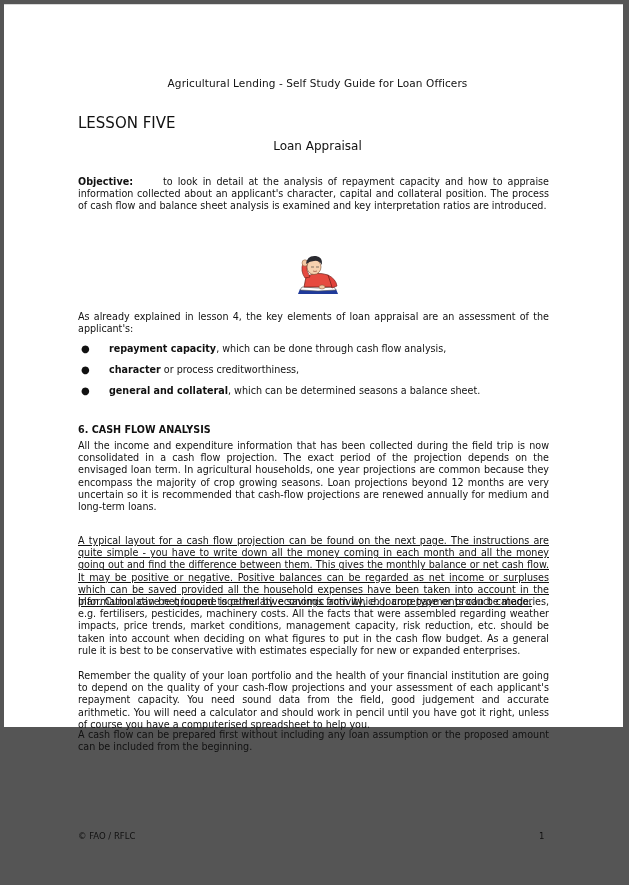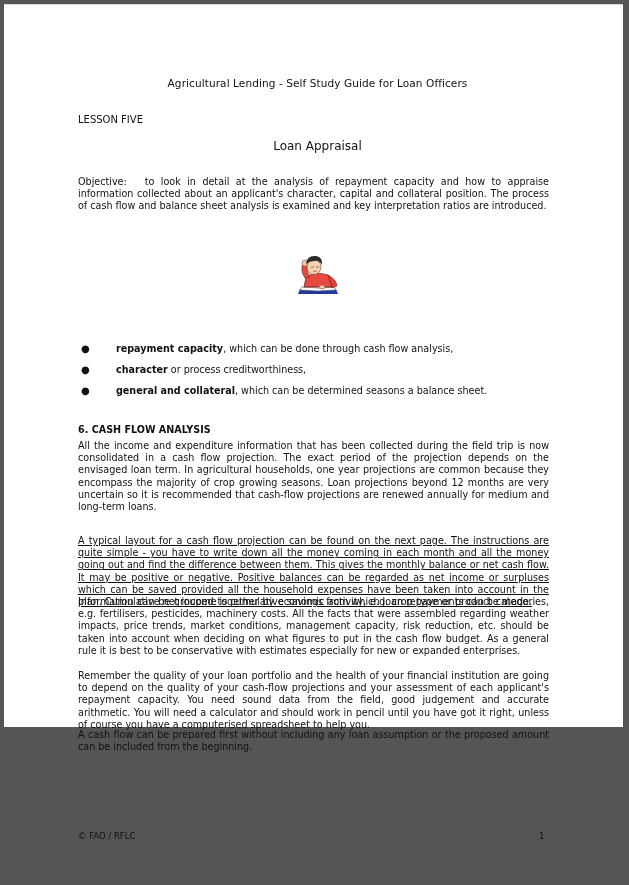--- a/index.html
+++ b/index.html
@@ -21,42 +21,42 @@
   }
   .abs { position: absolute; }
   .header-title {
     left: 0; width: 627px; top: 72px;
     text-align: center;
     font-size: 10.5px;
     letter-spacing: 0.1px;
   }
   .lesson-label {
     left: 74px; top: 109px;
-    font-size: 10px;
+    font-size: 15px;
   }
   .lesson-title {
     left: 0; width: 627px; top: 134px;
     text-align: center;
     font-size: 12px;
   }
   .text-block {
     left: 74px; width: 471px;
     font-size: 9.6px;
     line-height: 12.2px;
     text-align: justify;
   }
   .text-block p { margin: 0; }
   .objective { top: 171px; }
-  .objective b { font-weight: normal; margin-right: 18px; }
+  .objective b { font-weight: bold; margin-right: 30px; }
   .illustration { left: 288px; top: 248px; width: 52px; height: 44px; }
   .intro { top: 306px; }
   .bullets { left: 74px; top: 338px; width: 480px; font-size: 9.6px; }
   .bullet-item { position: relative; height: 21px; line-height: 12px; }
   .bullet-dot { position: absolute; left: 3px; top: 0; font-size: 10px; }
-  .bullet-text { position: absolute; left: 38px; top: 0; white-space: nowrap; }
+  .bullet-text { position: absolute; left: 31px; top: 0; white-space: nowrap; }
   .bullet-text b { font-weight: bold; }
   .section-heading {
     left: 74px; top: 419px;
     font-size: 9.6px; font-weight: bold;
   }
   .para1 { top: 435px; }
   .para2 { top: 530px; text-decoration: underline; }
   .para3 { top: 591px; }
   .para4 { top: 665px; }
   .para5 { top: 724px; }
@@ -96,20 +96,21 @@
 
       <path d="M14 11 Q15 2 24 3 Q31 4 30 12 Q27 7 22 8 Q18 8 14 11 Z" fill="#2a2a30"></path>
 
       <path d="M19 14 L22 14 M24 14 L27 14" stroke="#333" stroke-width="0.6"></path>
       <path d="M21 18 Q23 19 25 18" stroke="#8a3a2a" stroke-width="0.6" fill="none"></path>
 
       <ellipse cx="30" cy="34" rx="3" ry="2" fill="#f3c9a4" stroke="#7a4a2a" stroke-width="0.5"></ellipse>
     </svg>
   </div>
 
+  <div class="abs text-block intro">As already explained in lesson 4, the key elements of loan appraisal are an assessment of the applicant's:</div>
 
   <div class="abs bullets">
     <div class="bullet-item">
       <span class="bullet-dot">●</span>
       <span class="bullet-text"><b>repayment capacity</b><span>, which can be done through cash flow analysis,</span></span>
     </div>
     <div class="bullet-item">
       <span class="bullet-dot">●</span>
       <span class="bullet-text"><b>character</b><span> or process creditworthiness,</span></span>
     </div>

